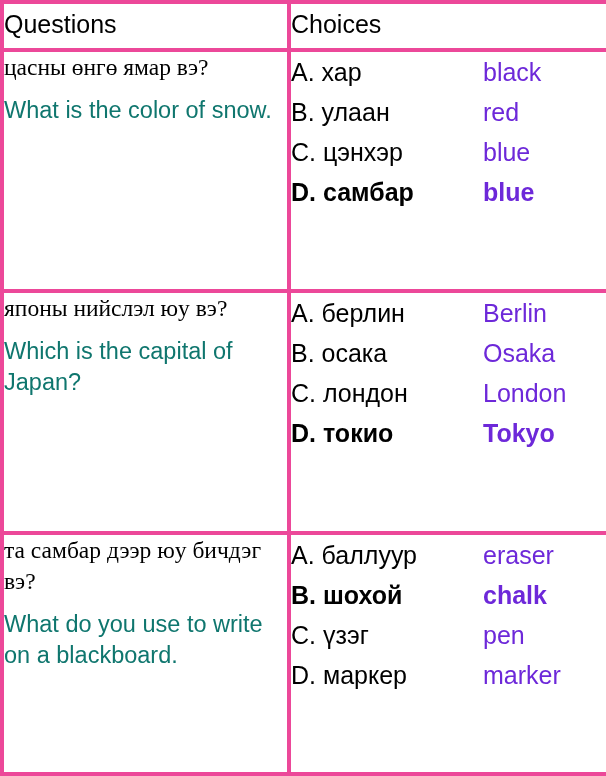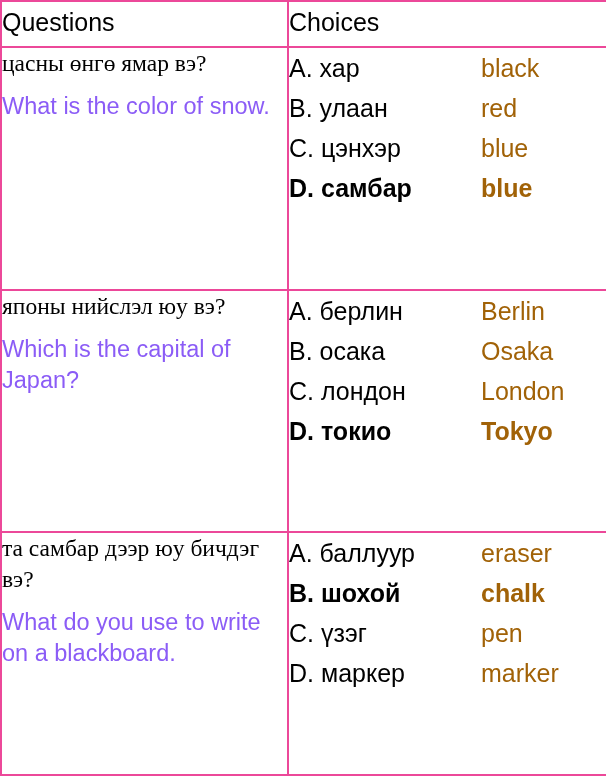--- a/index.html
+++ b/index.html
@@ -14,21 +14,21 @@
     -webkit-font-smoothing: antialiased;
   }
   #qa-table {
     width: 606px;
     height: 776px;
     box-sizing: border-box;
     border-collapse: collapse;
     table-layout: fixed;
   }
   #qa-table td, #qa-table th {
-    border: 2px solid #ec4899;
+    border: 4px solid #ec4899;
     padding: 0;
     vertical-align: top;
     background: #ffffff;
   }
   col.col-questions { width: 287px; }
   col.col-choices   { width: 319px; }
 
   
   .header-row th {
     height: 44px;
@@ -48,21 +48,21 @@
   .q-cell { padding: 14px 8px 10px 16px; }
   .q-native {
     font-size: 23.5px;
     color: #000000;
     line-height: 31px;
     margin-bottom: 12px;
     font-family: Liberation Serif, serif;
   }
   .q-english {
     font-size: 23.5px;
-    color: #8b5cf6;
+    color: #0f766e;
     line-height: 31px;
   }
 
   
   .c-cell { padding: 12px 6px 10px 14px; }
   .choice-row {
     display: flex;
     align-items: baseline;
     line-height: 40px;
     height: 40px;
@@ -70,21 +70,21 @@
   }
   .choice-native {
     font-size: 25px;
     color: #000000;
     width: 192px;
     flex: 0 0 192px;
     overflow: visible;
   }
   .choice-english {
     font-size: 25px;
-    color: #a16207;
+    color: #6d28d9;
   }
   .choice-row.correct .choice-native,
   .choice-row.correct .choice-english {
     font-weight: bold;
   }
   
   .choice-native.wide { width: auto; flex: 0 0 auto; }
 </style>
 </head>
 <body>

